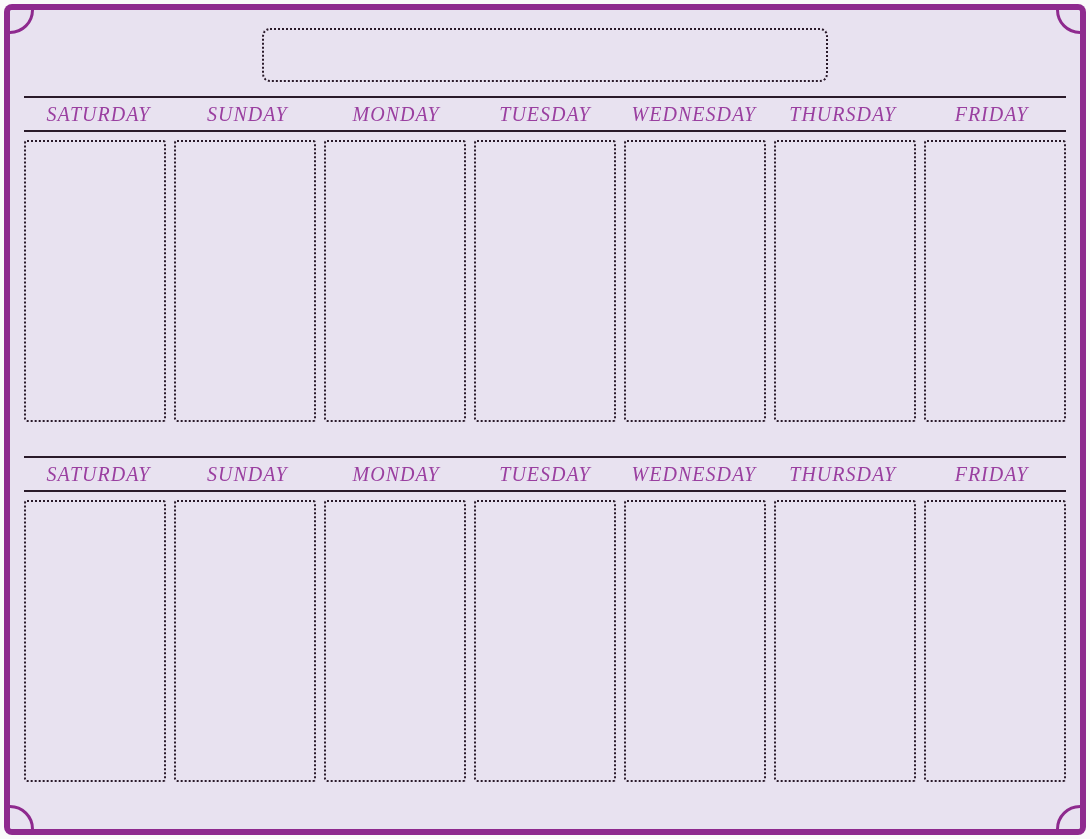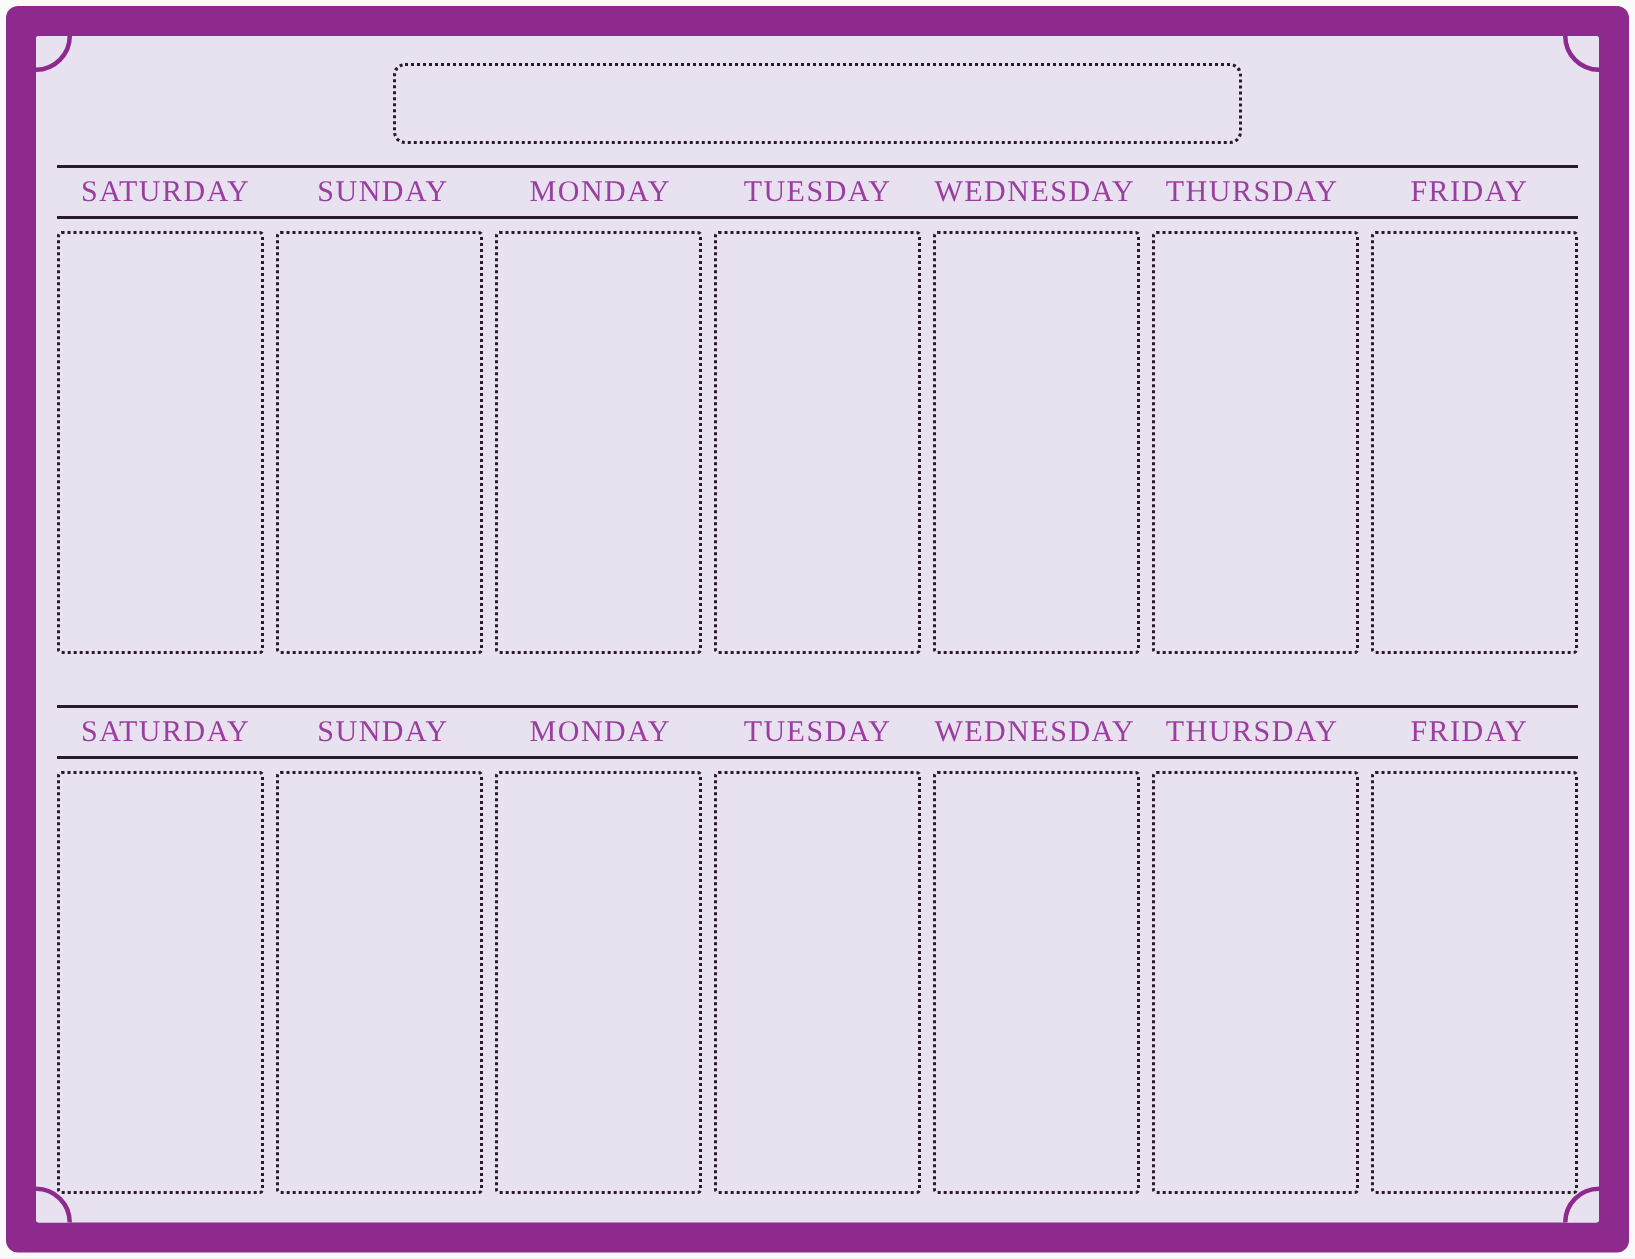--- a/index.html
+++ b/index.html
@@ -9,21 +9,22 @@
       background: #fafafa;
       padding: 4px;
       font-family: Georgia, 'Times New Roman', serif;
     }
     .outer-frame {
       width: 100%;
       height: 831px;
       background: #8e2a8e;
       border-radius: 8px;
       position: relative;
-      padding: 20px;
+      padding: 6px;
+      font-style: italic;
     }
     .corner-notch {
       position: absolute;
       width: 48px;
       height: 48px;
       background: #e8e2f0;
       border: 3px solid #8e2a8e;
       border-radius: 50%;
     }
     .corner-notch.tl { top: -24px; left: -24px; }

